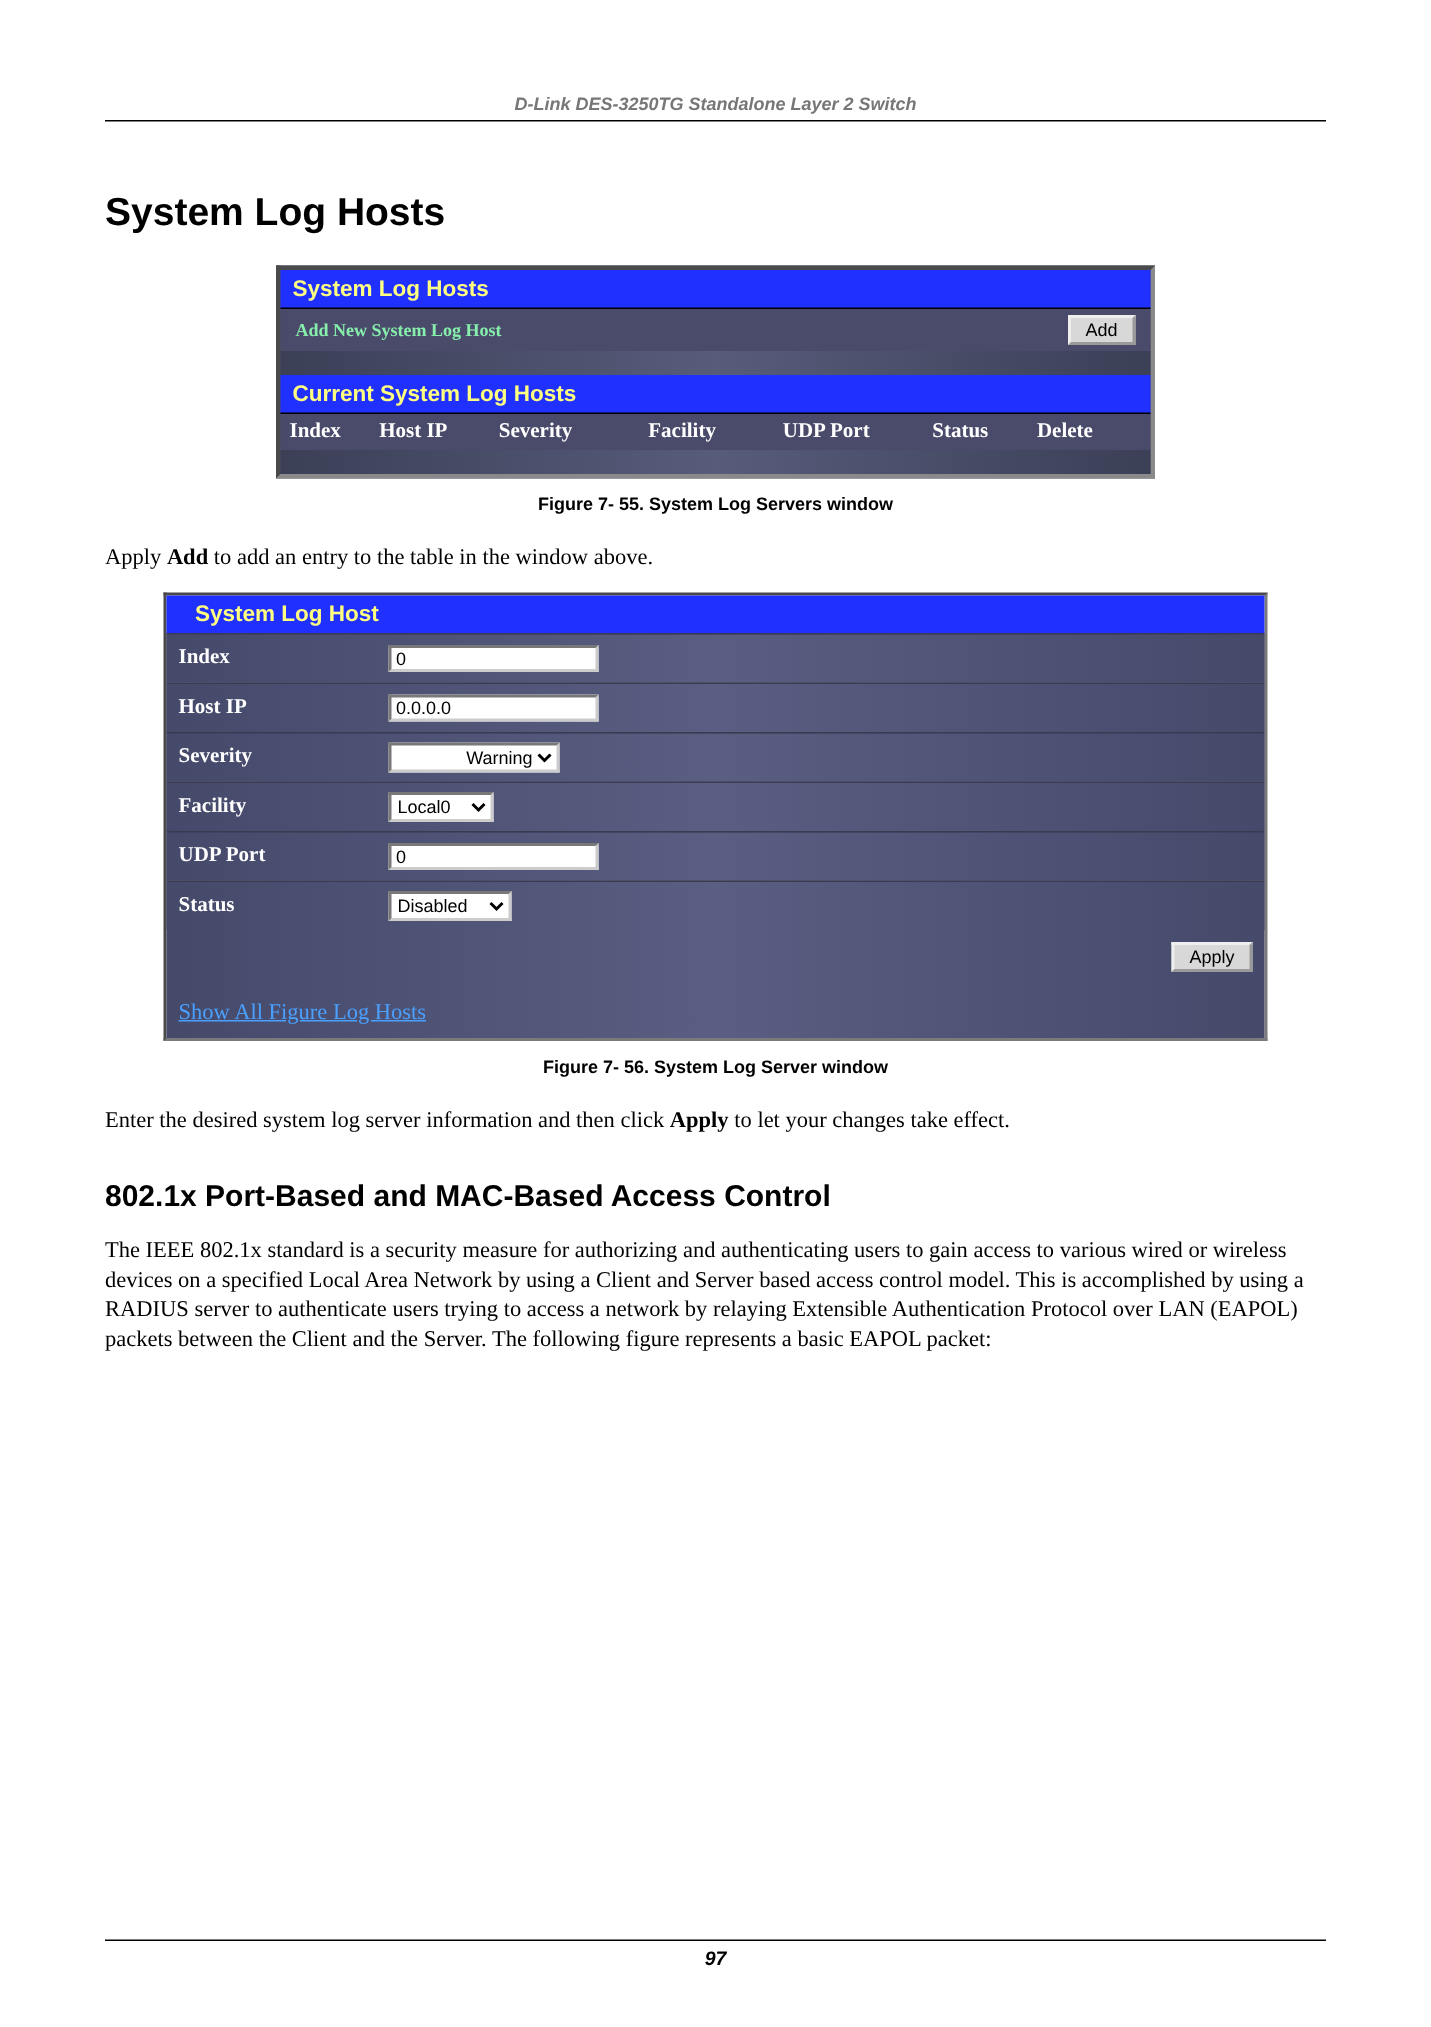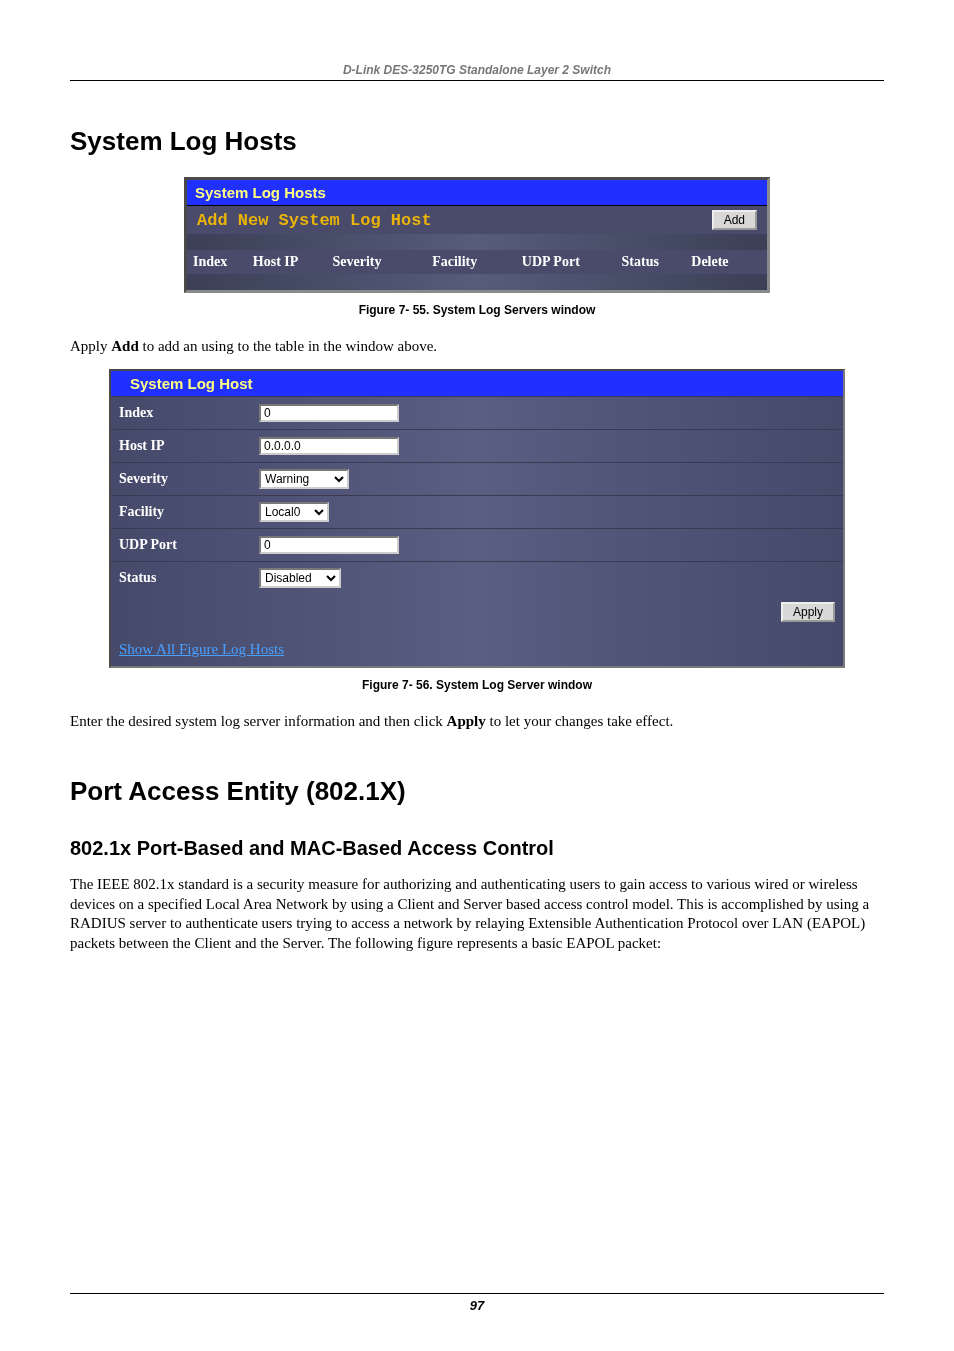--- a/index.html
+++ b/index.html
@@ -72,24 +72,24 @@
     border-bottom: 1px solid #000;
   }
   .panel1-row {
     display: flex;
     align-items: center;
     justify-content: space-between;
     background: #4a4a6a;
     padding: 4px 10px;
   }
   .panel1-row-label {
-    color: #eab308;
-    font-family: Liberation Mono, monospace;
-    font-weight: bold;
-    font-size: 17px;
+    color: #86efac;
+    font-family: Liberation Serif, serif;
+    font-weight: bold;
+    font-size: 12px;
   }
   .gap-row {
     height: 16px;
     background: linear-gradient(90deg,#3b4057,#565c7a,#3b4057);
   }
   .cols-row {
     display: flex;
     background: #4a4a6a;
     color: #fff;
     font-family: "Times New Roman", serif;
@@ -159,21 +159,21 @@
     box-sizing: border-box;
   }
   .txt-in.w1 { width: 140px; }
   .sel {
     font-family: "MS Sans Serif", Arial, sans-serif;
     font-size: 12px;
     border: 2px inset #ccc;
     background: #fff;
     height: 20px;
   }
-  .sel.w1 { width: 90px; }
+  .sel.w1 { width: 114px; text-align: right; }
   .sel.w2 { width: 70px; }
   .sel.w3 { width: 82px; }
   .apply-row {
     display: flex;
     justify-content: flex-end;
     padding: 8px 8px 14px 8px;
     background-image: linear-gradient(90deg,#45496a 0%,#595e82 50%,#45496a 100%);
   }
   .link-row {
     padding: 4px 8px 8px 8px;
@@ -213,36 +213,37 @@
 
   <h1 class="section">System Log Hosts</h1>
 
   <div class="panel1">
     <div class="panel1-title">System Log Hosts</div>
     <div class="panel1-row">
       <span class="panel1-row-label">Add New System Log Host</span>
       <span class="win-btn">Add</span>
     </div>
     <div class="gap-row"></div>
+    <div class="panel1-title">Current System Log Hosts</div>
     <div class="cols-row">
       <span class="c-index">Index</span>
       <span class="c-host">Host IP</span>
       <span class="c-sev">Severity</span>
       <span class="c-fac">Facility</span>
       <span class="c-udp">UDP Port</span>
       <span class="c-stat">Status</span>
       <span class="c-del">Delete</span>
     </div>
     <div class="gap-row"></div>
   </div>
 
   <div class="caption">Figure 7- 55.  System Log Servers window</div>
 
   <p class="body-text">
-    <span>Apply </span><b>Add</b><span> to add an using to the table in the window above.</span>
+    <span>Apply </span><b>Add</b><span> to add an entry to the table in the window above.</span>
   </p>
 
   <div class="panel2">
     <div class="panel2-title">System Log Host</div>
 
     <div class="form-row">
       <span class="lbl">Index</span>
       <input class="txt-in w1" value="0" style="">
     </div>
 
@@ -285,21 +286,20 @@
       <a>Show All Figure Log Hosts</a>
     </div>
   </div>
 
   <div class="caption">Figure 7- 56.  System Log Server window</div>
 
   <p class="body-text">
     <span>Enter the desired system log server information and then click </span><b>Apply</b><span> to let your changes take effect.</span>
   </p>
 
-  <h1 class="section">Port Access Entity (802.1X)</h1>
 
   <h2 class="sub">802.1x Port-Based and MAC-Based Access Control</h2>
 
   <p class="body-text">The IEEE 802.1x standard is a security measure for authorizing and authenticating users to gain access to various wired or wireless devices on a specified Local Area Network by using a Client and Server based access control model. This is accomplished by using a RADIUS server to authenticate users trying to access a network by relaying Extensible Authentication Protocol over LAN (EAPOL) packets between the Client and the Server. The following figure represents a basic EAPOL packet:</p>
 
   <div class="footer">
     <span>97</span>
   </div>
 
 </div>

